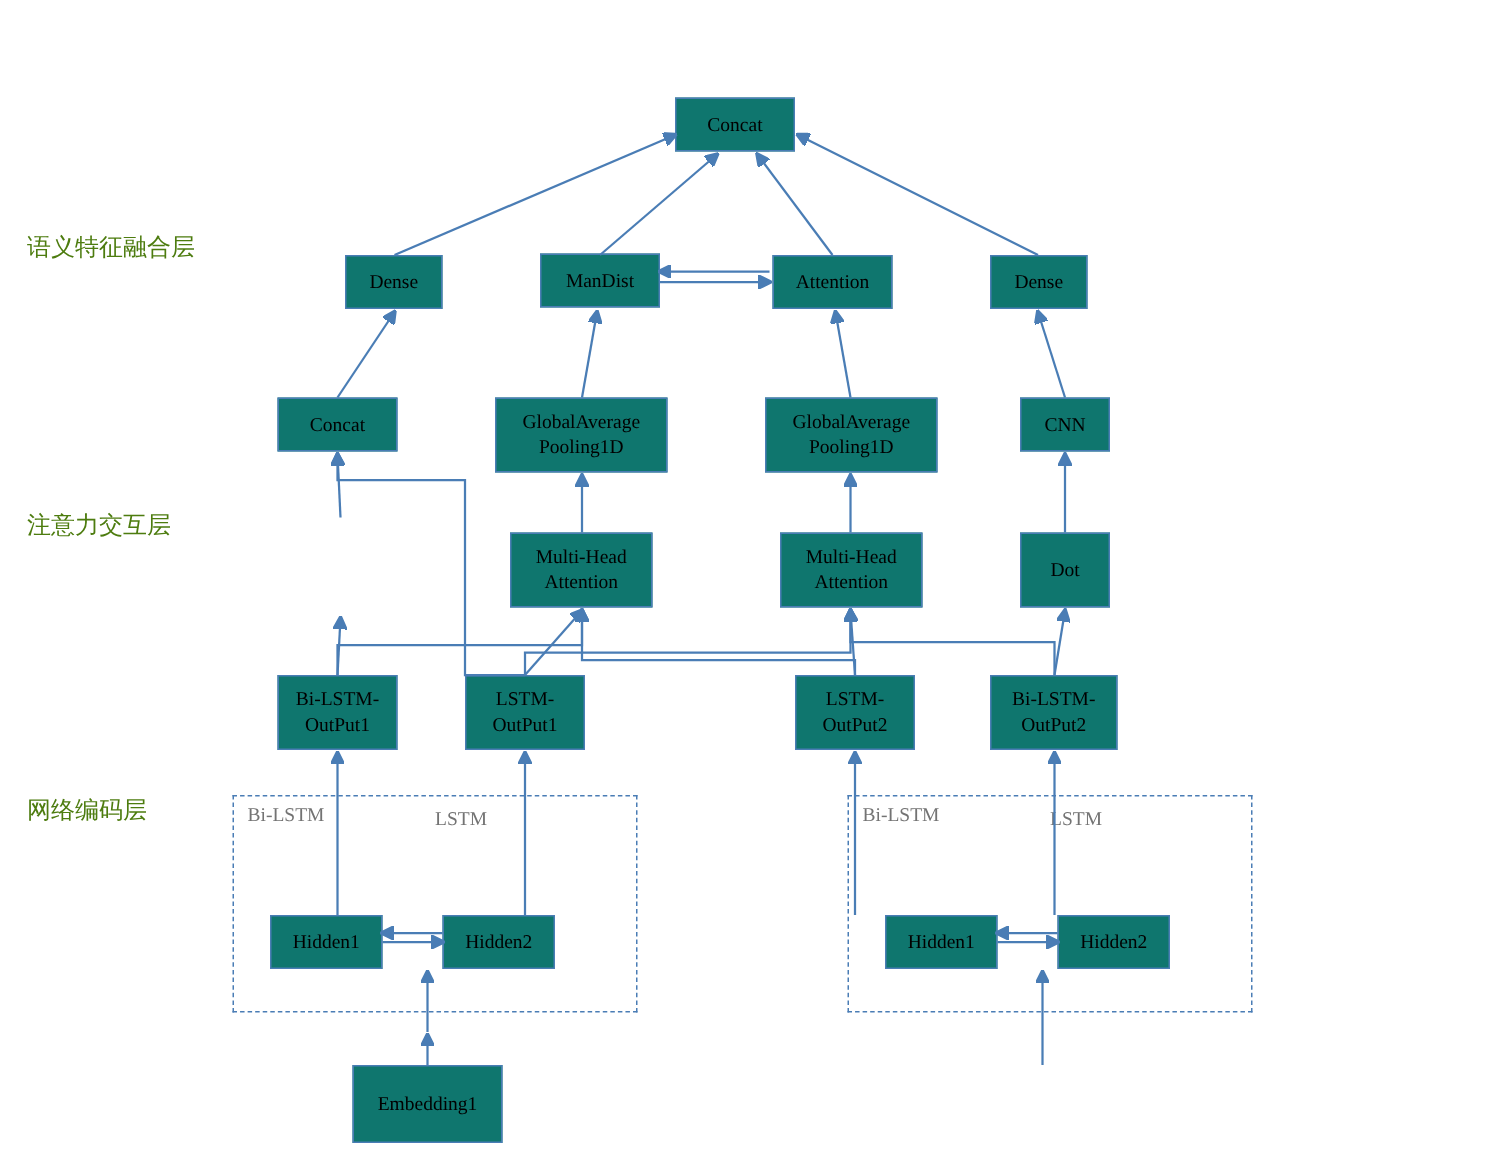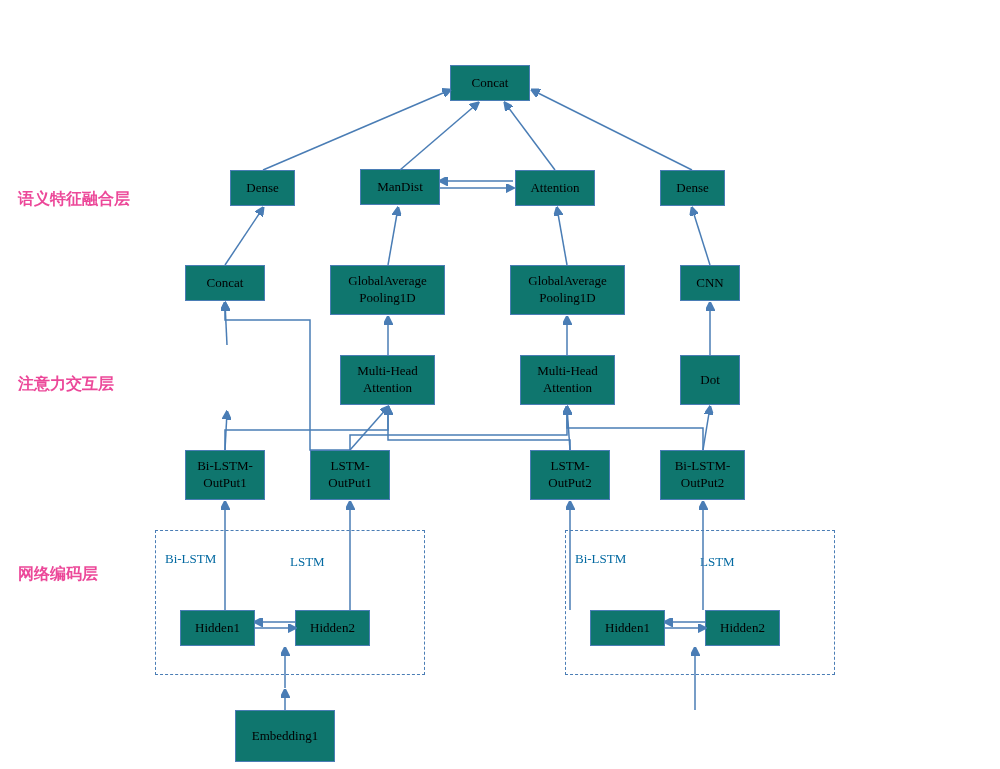--- a/index.html
+++ b/index.html
@@ -23,35 +23,33 @@
       display: flex;
       align-items: center;
       justify-content: center;
       text-align: center;
       font-size: 13px;
       line-height: 1.3;
     }
     .layer-label {
       position: absolute;
       font-size: 16px;
-      font-weight: bold;
-      color: #ec4899;
+      font-weight: normal;
+      color: #4d7c0f;
       writing-mode: horizontal-tb;
-      margin-top: 34px;
     }
     .dashed-box {
       position: absolute;
       border: 1.5px dashed #4a7db5;
       background: transparent;
     }
     .dashed-label {
       position: absolute;
       font-size: 13px;
-      color: #0369a1;
-      margin-top: 16px;
+      color: #737373;
     }
     svg.arrows {
       position: absolute;
       top: 0; left: 0;
       width: 1000px;
       height: 769px;
       pointer-events: none;
     }
     svg.arrows line, svg.arrows path, svg.arrows polyline {
       stroke: #4a7db5;

